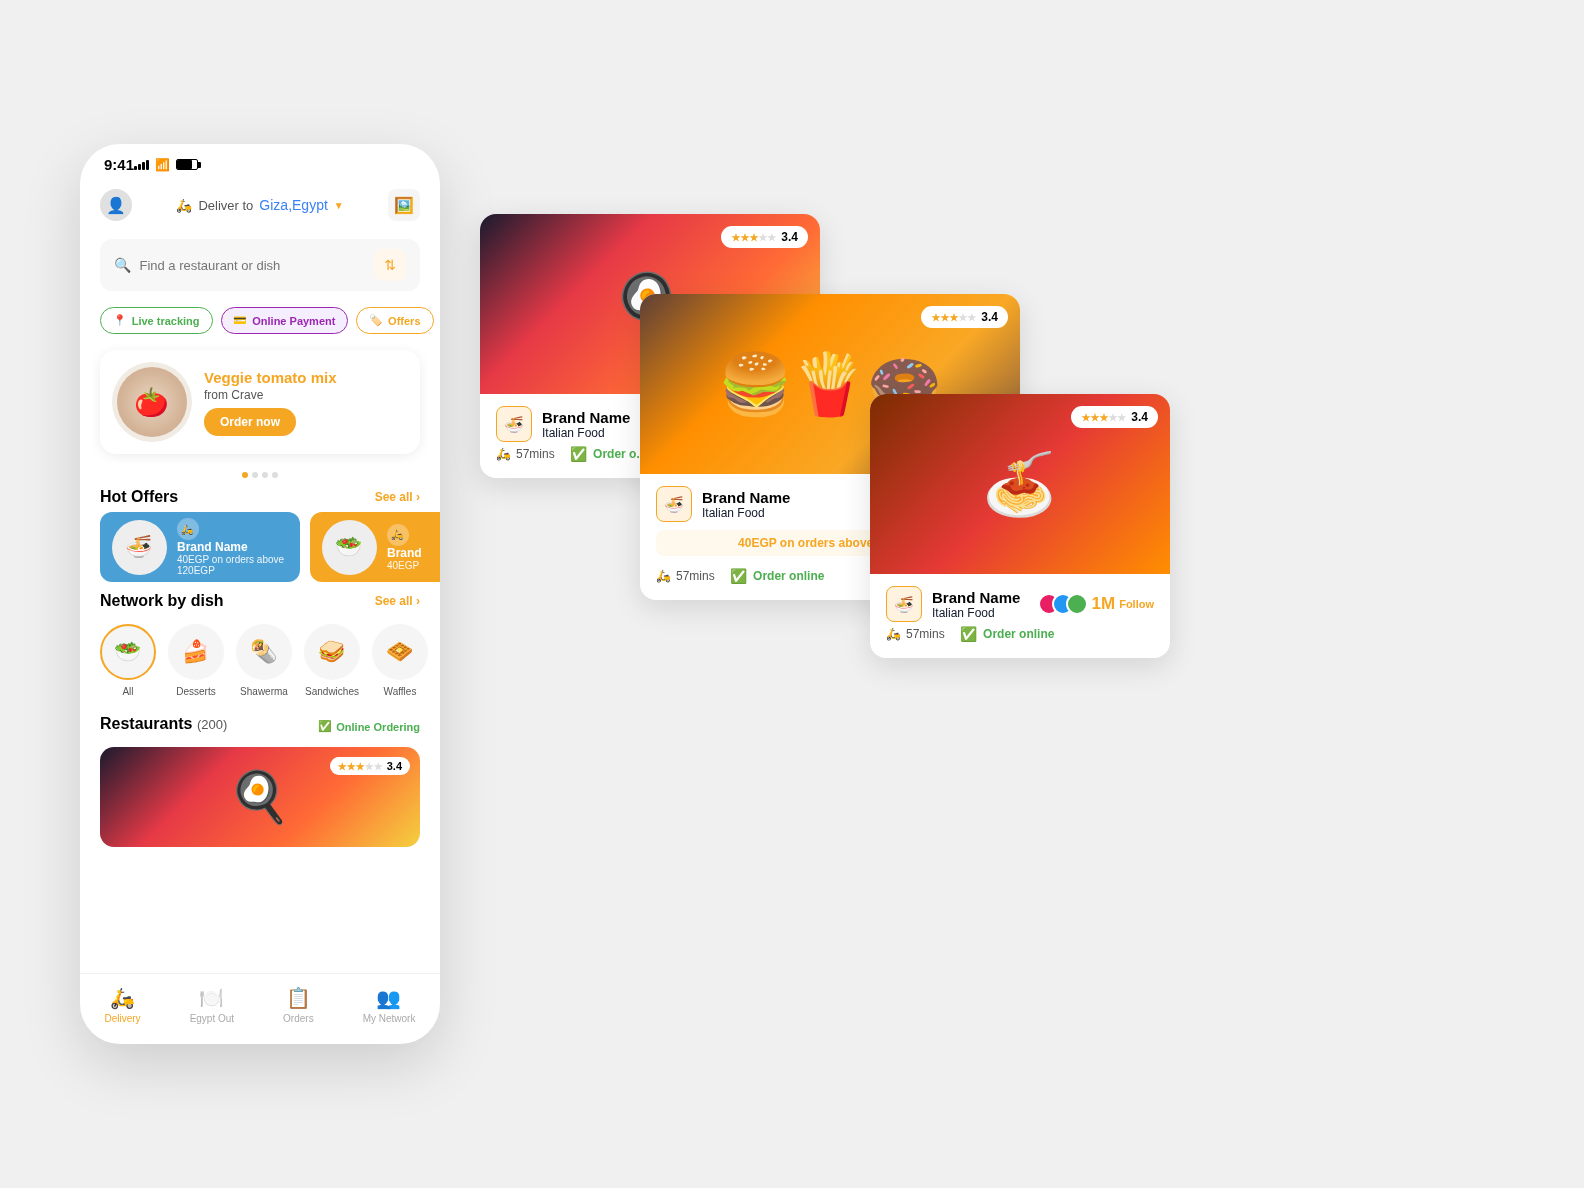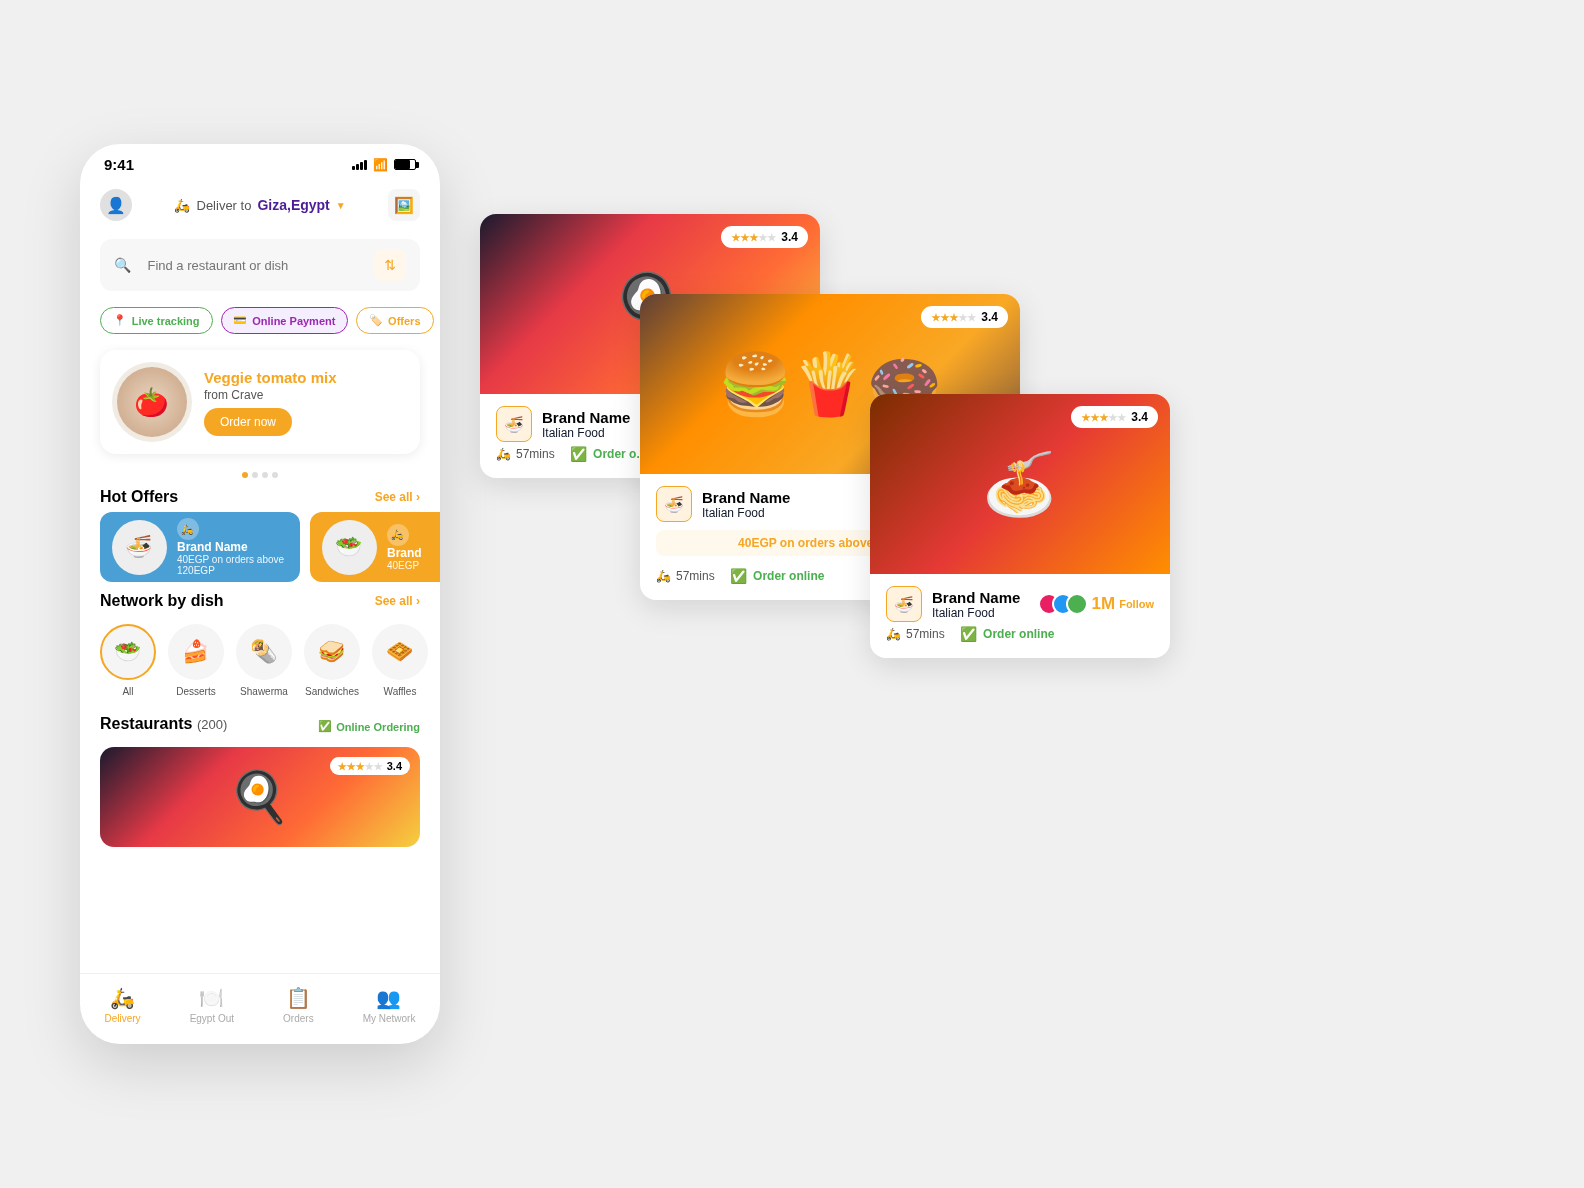--- a/index.html
+++ b/index.html
@@ -26,56 +26,55 @@
       left: 80px;
       top: 50%;
       transform: translateY(-50%);
       overflow: hidden;
       display: flex;
       flex-direction: column;
     }
 
     .phone-status-bar {
       display: flex;
-      justify-content: space-between;
       align-items: center;
       padding: 12px 24px 8px;
     }
     .phone-time { font-size: 15px; font-weight: 700; }
     .phone-icons { display: flex; gap: 6px; align-items: center; }
     .signal-bar { display: flex; gap: 1px; align-items: flex-end; }
     .signal-bar span { background: #000; width: 3px; border-radius: 1px; }
     .battery-icon { width: 22px; height: 11px; border: 1.5px solid #000; border-radius: 2px; position: relative; }
     .battery-icon::after { content:''; position:absolute; right:-4px; top:50%; transform:translateY(-50%); width:3px; height:6px; background:#000; border-radius:0 1px 1px 0; }
     .battery-fill { height: 100%; width: 75%; background: #000; border-radius: 1px; }
     .wifi-icon { font-size: 12px; }
 
     .phone-header {
       display: flex;
       align-items: center;
       justify-content: space-between;
       padding: 8px 20px;
     }
     .avatar-icon { width: 32px; height: 32px; border-radius: 50%; background: #e0e0e0; display: flex; align-items: center; justify-content: center; font-size: 16px; }
     .deliver-section { display: flex; align-items: center; gap: 6px; font-size: 13px; color: #555; }
-    .deliver-location { color: #4c1d95; font-weight: 700; font-size: 14px; }
+    .deliver-location { color: #3b82f6; font-weight: 400; font-size: 14px; }
     .chevron-down { font-size: 10px; color: #f5a623; }
     .notification-icon { width: 32px; height: 32px; background: #f5f5f5; border-radius: 8px; display: flex; align-items: center; justify-content: center; font-size: 16px; }
 
     .search-bar {
       display: flex;
       align-items: center;
       margin: 10px 20px;
       background: #f7f7f7;
       border-radius: 12px;
       padding: 10px 14px;
       gap: 8px;
     }
     .search-bar input {
-      border: none; background: transparent; outline: none; font-size: 13px; color: #aaa; flex: 1; margin-left: 8px;
+      border: none; background: transparent; outline: none; font-size: 13px; color: #aaa; flex: 1;
     }
     .filter-btn {
       width: 32px; height: 32px; background: #fff7ec; border-radius: 8px; display: flex; align-items: center; justify-content: center;
     }
 
     .feature-tabs {
       display: flex;
       gap: 8px;
       padding: 6px 20px;
       overflow-x: auto;
@@ -112,21 +111,21 @@
     }
     .promo-img-inner {
       width: 70px; height: 70px; border-radius: 50%;
       background: radial-gradient(circle, #e8d5c0, #c8a080);
       display: flex; align-items: center; justify-content: center; font-size: 28px;
     }
     .promo-text h3 { color: #f5a623; font-size: 15px; font-weight: 700; }
     .promo-text p { font-size: 12px; color: #555; margin-top: 2px; }
     .order-btn {
       background: #f5a623; color: #fff; border: none; border-radius: 20px;
-      padding: 7px 16px; font-size: 12px; font-weight: 400; cursor: pointer; margin-top: 6px;
+      padding: 7px 16px; font-size: 12px; font-weight: 700; cursor: pointer; margin-top: 6px;
     }
     .dots { display: flex; gap: 4px; justify-content: center; margin-top: 8px; }
     .dot { width: 6px; height: 6px; border-radius: 50%; background: #ddd; }
     .dot.active { background: #f5a623; }
 
     .section-header {
       display: flex; justify-content: space-between; align-items: center;
       padding: 10px 20px 6px;
     }
     .section-title { font-size: 16px; font-weight: 700; }

